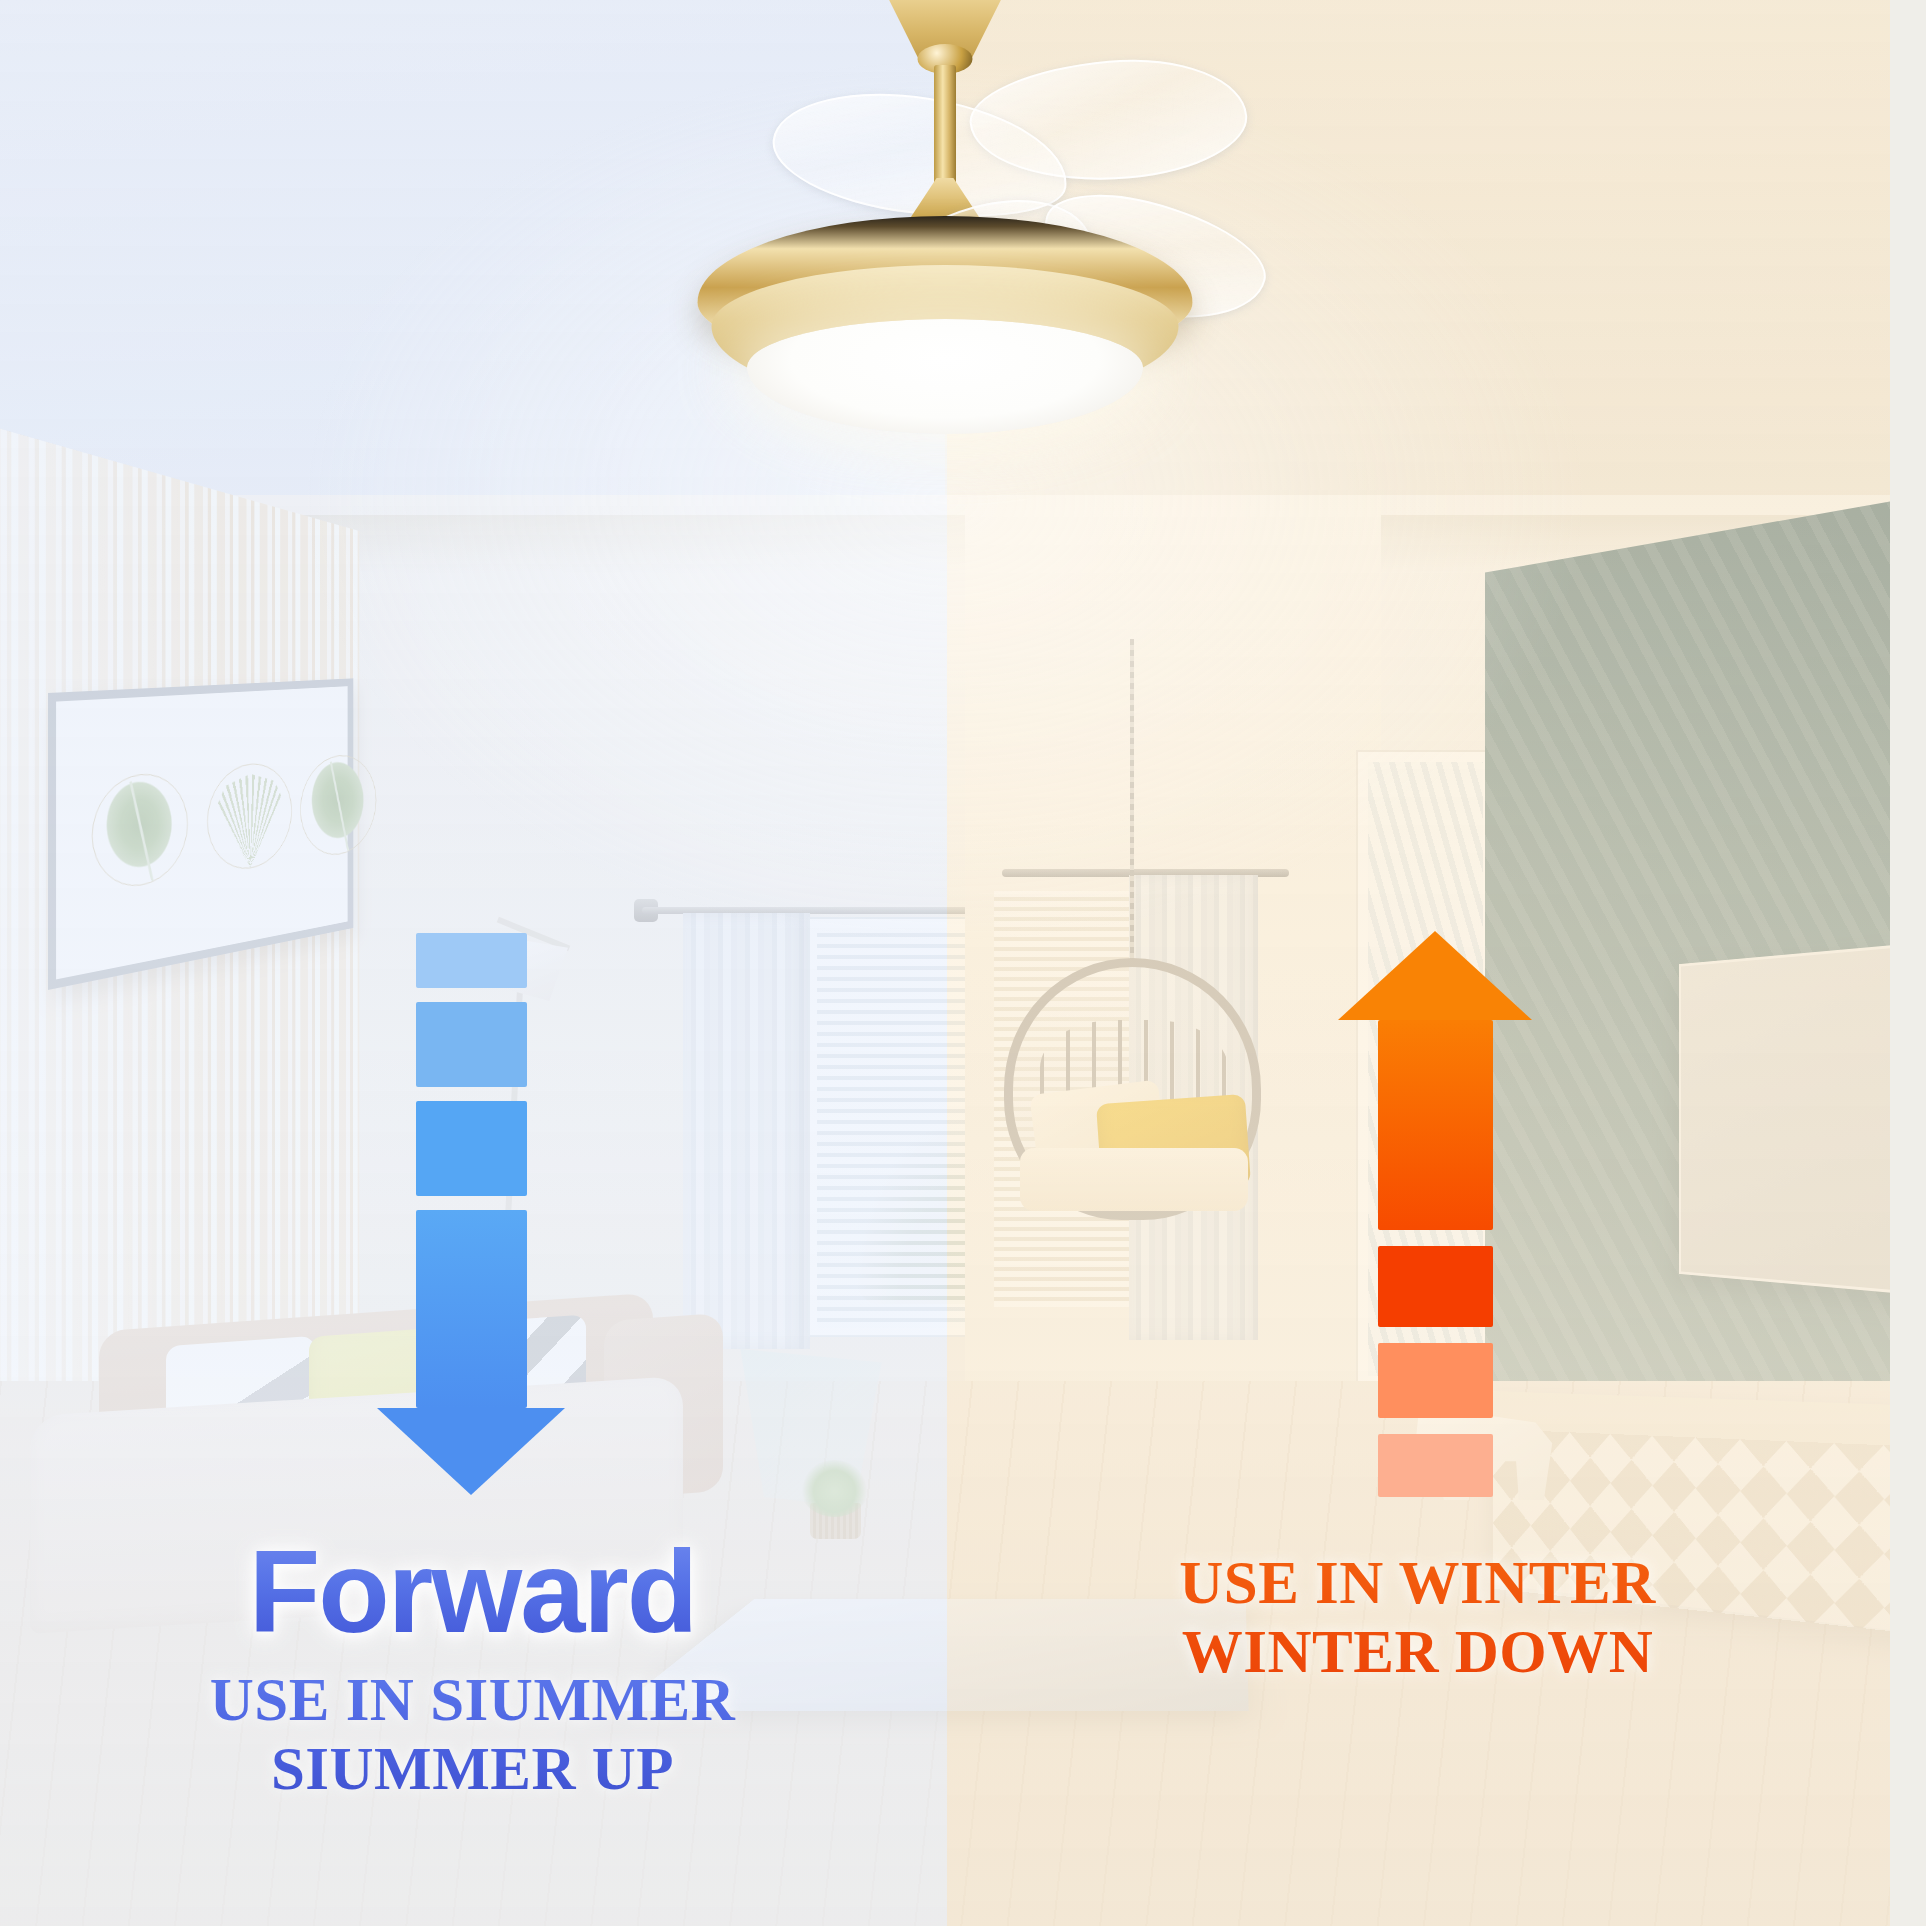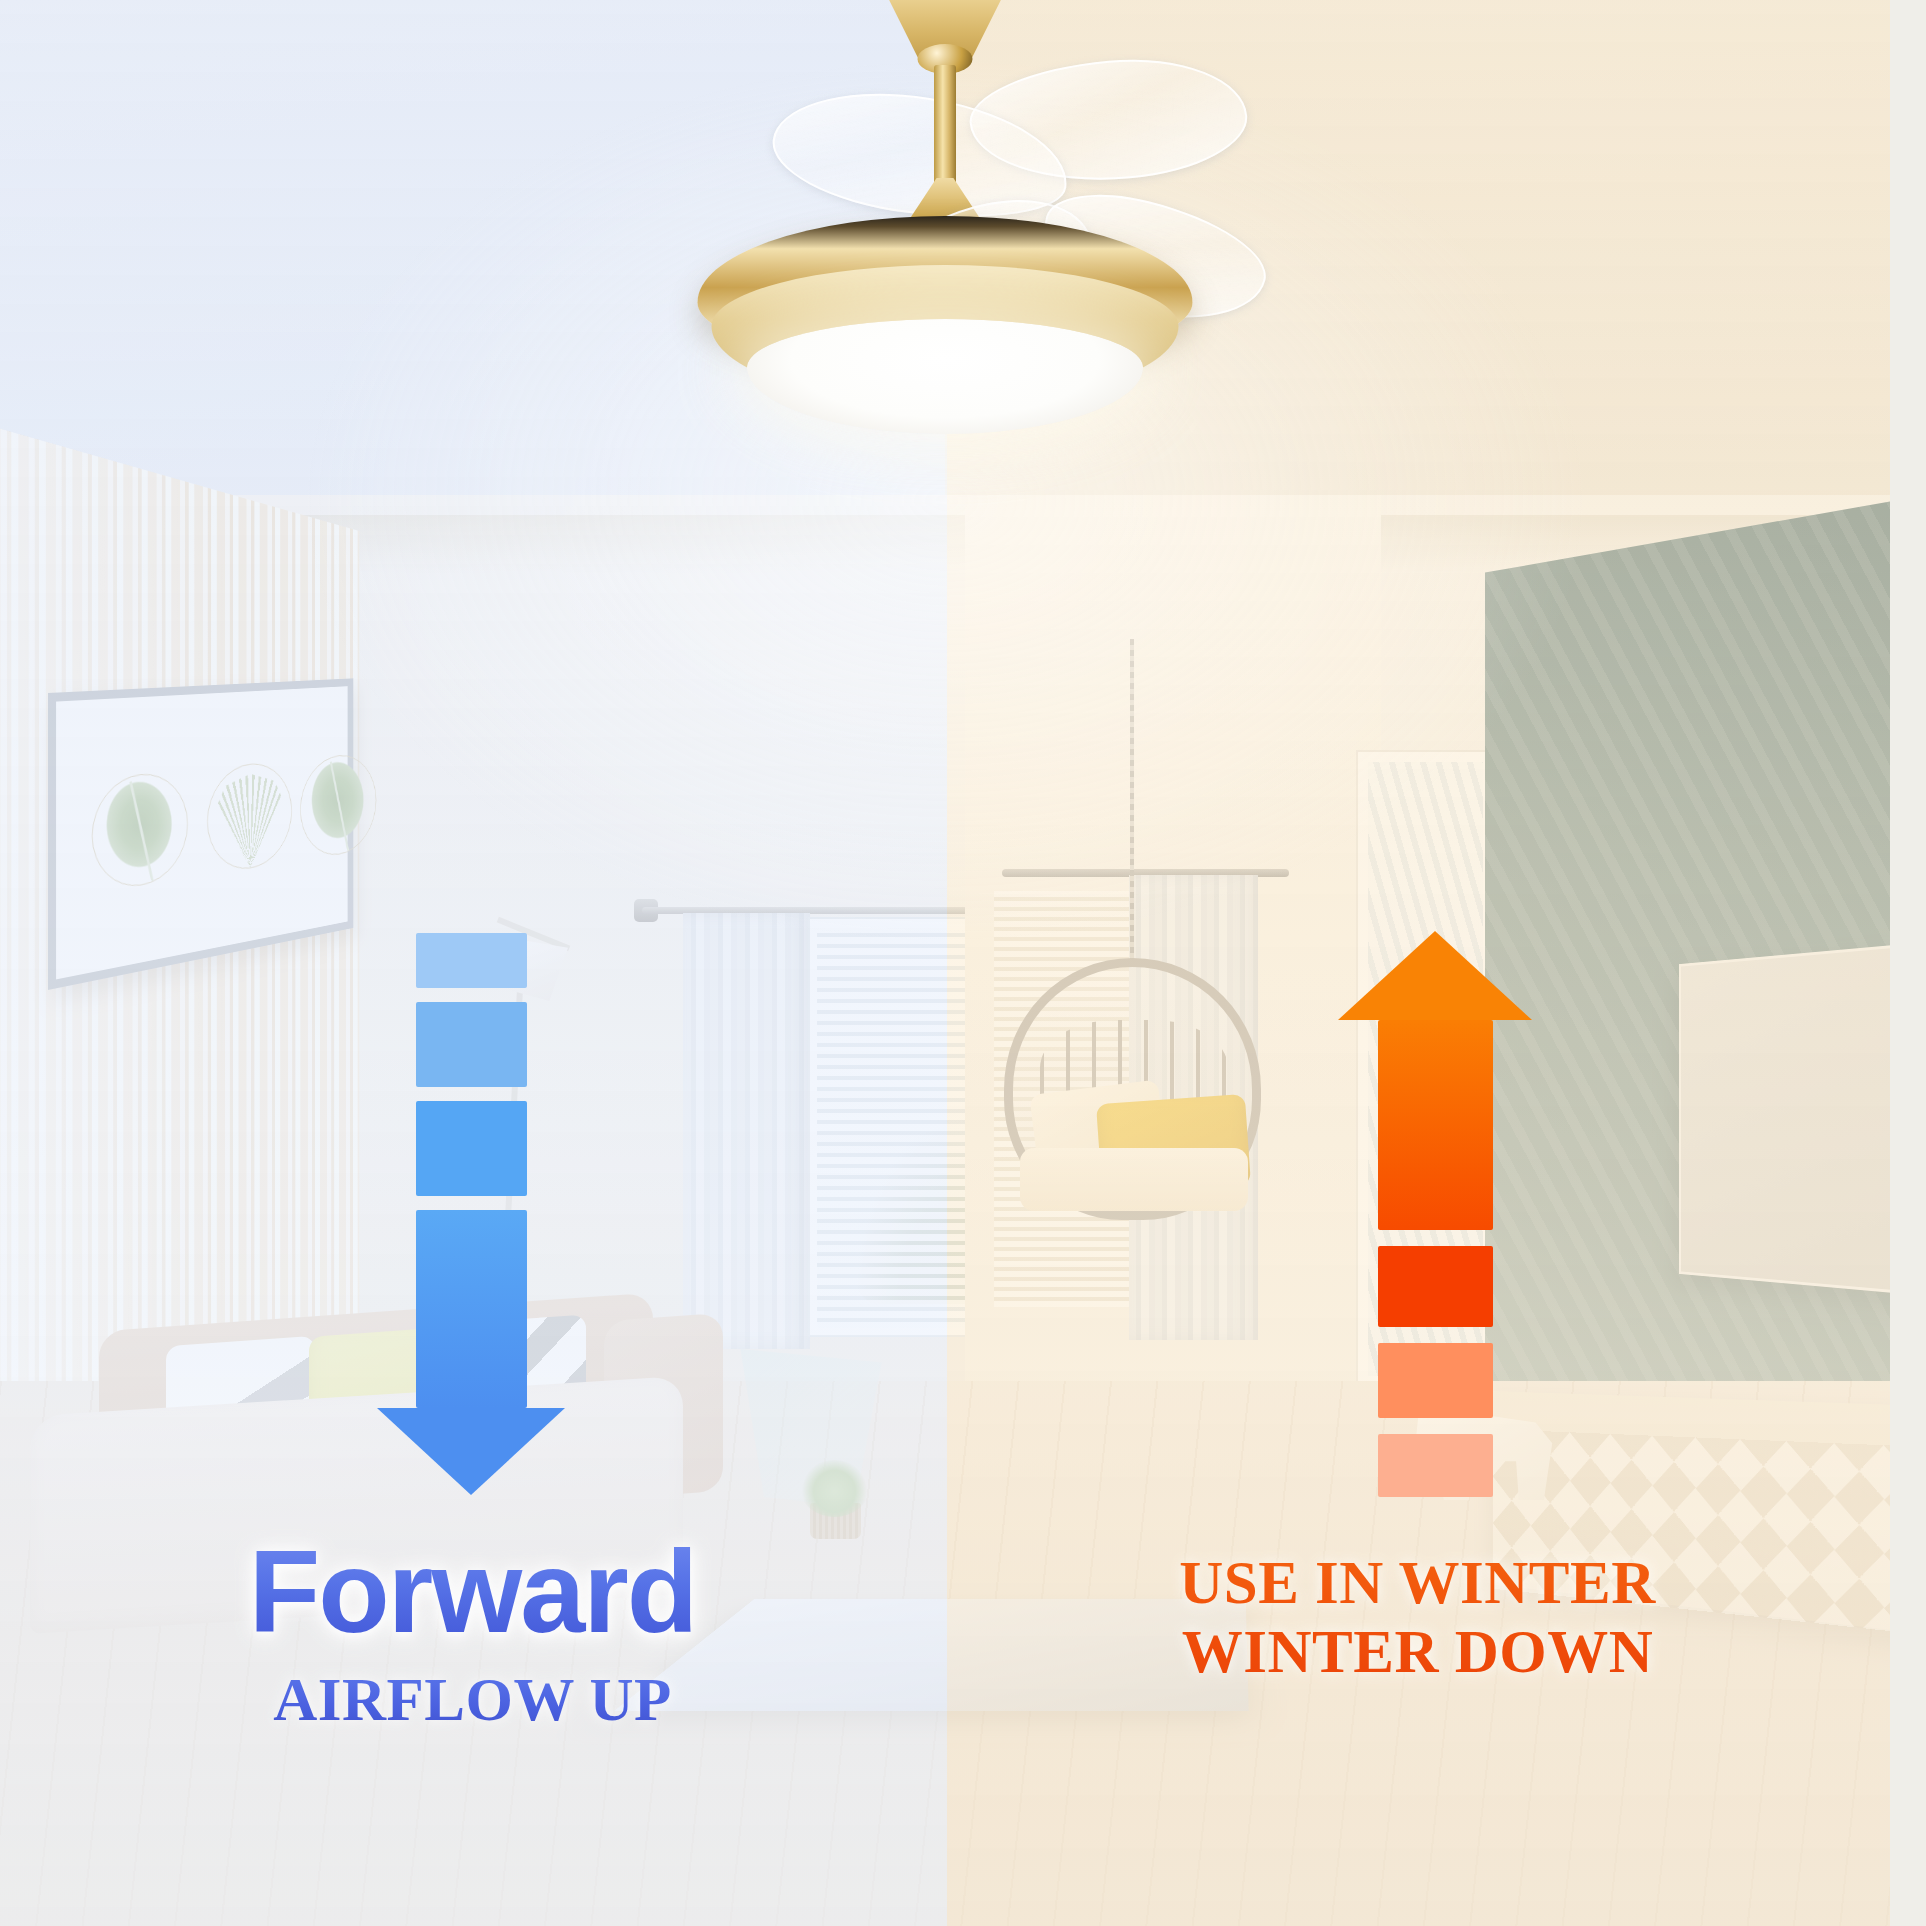--- a/index.html
+++ b/index.html
@@ -536,21 +536,22 @@
     <div class="ao-seg ao-s1" style="background:#f53e00;"></div>
     <div class="ao-seg ao-s2" style="background:#ff8f5e;"></div>
     <div class="ao-seg ao-s3" style="background:#fdaf90;"></div>
   </div>
 
   <div class="labels">
 
     <div class="lab lab-left">
       <div class="big big-fwd">Forward</div>
       <div class="sub sub-fwd">
-        <span>AIRFLOW UP</span>
+        <span>USE IN SIUMMER</span>
+        <span>SIUMMER UP</span>
       </div>
     </div>
 
     <div class="lab lab-right">
       <div class="sub sub-rev">
         <span>USE IN WINTER</span>
         <span>WINTER DOWN</span>
       </div>
     </div>
 

